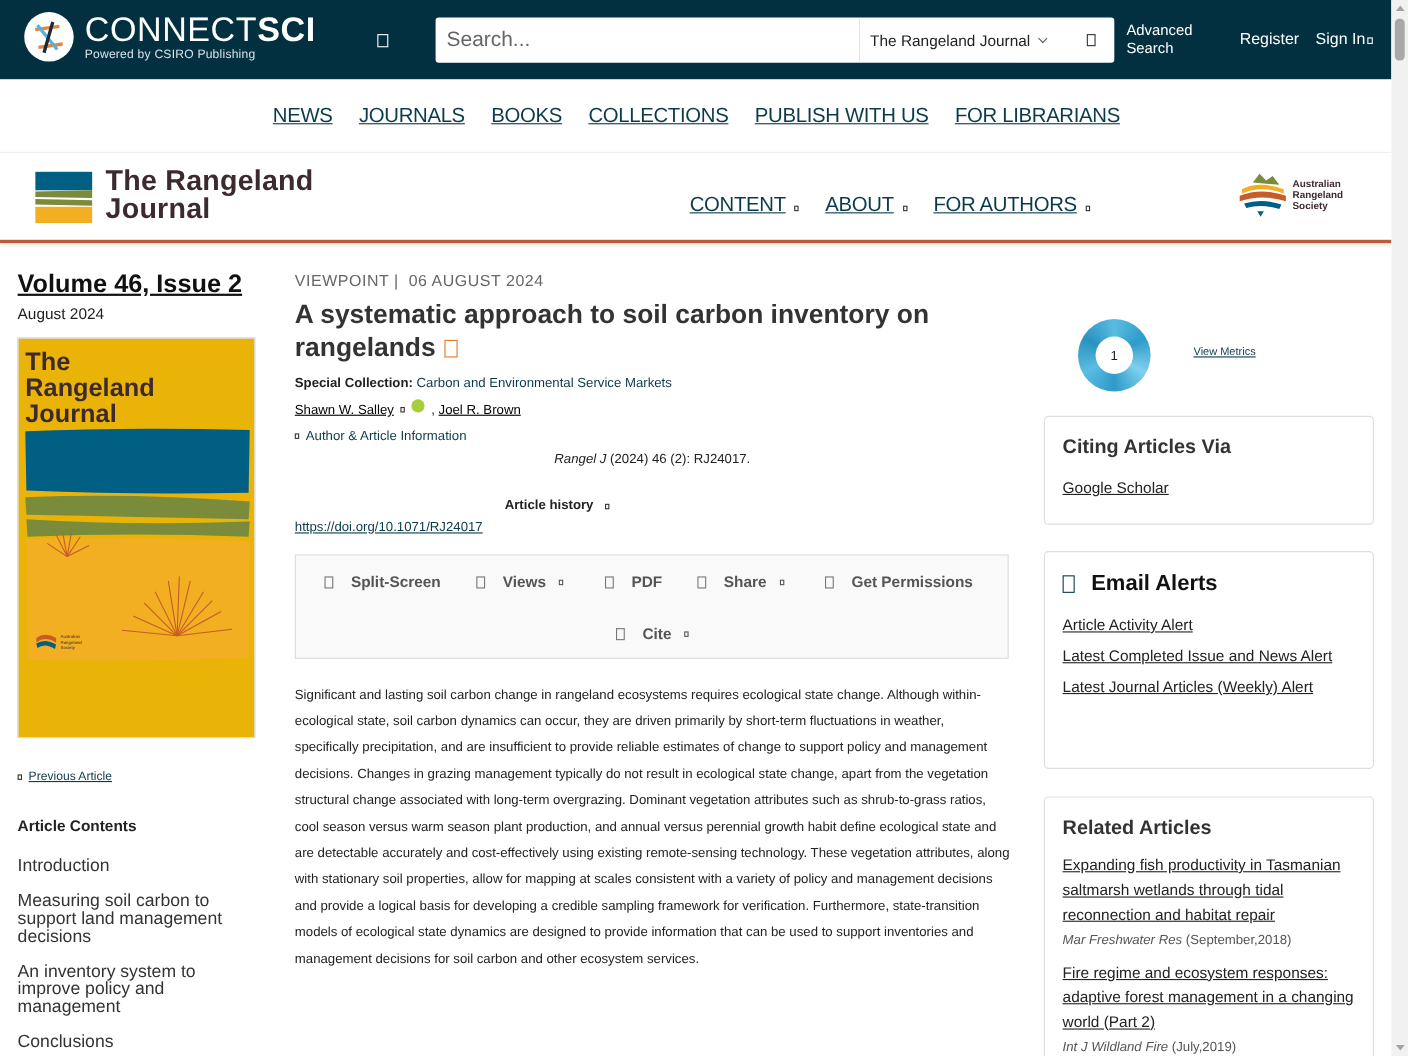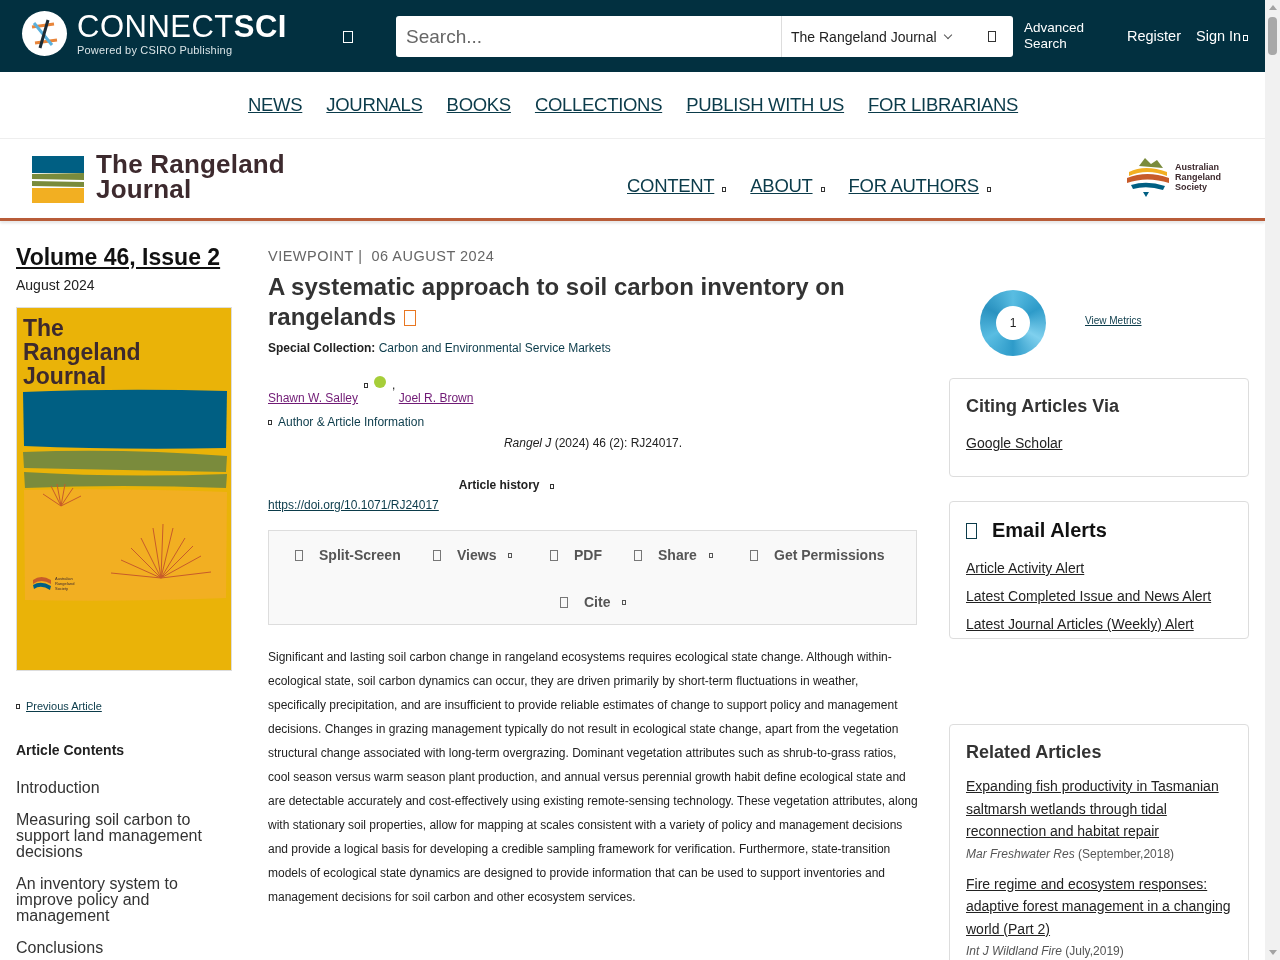--- a/index.html
+++ b/index.html
@@ -60,21 +60,21 @@
 
   
   .main { position: absolute; left: 268px; top: 248px; width: 650px; }
   .kicker { font-size: 14.5px; color: #666; letter-spacing: 0.5px; }
   .title { margin-top: 8px; font-size: 24px; font-weight: 700; color: #333; line-height: 30px; }
   .oa { display: inline-block; width: 12px; height: 16px; border: 1.5px solid #e87722; margin-left: 8px; vertical-align: -1px; }
   .special { margin-top: 9px; font-size: 12px; color: #222; }
   .special b { font-weight: 700; }
   .special span.link { color: #0b3b4a; }
   .authors { margin-top: 10px; font-size: 12px; display: flex; align-items: center; }
-  .authors a { color: #701a75; text-decoration: underline; margin-top: 26px; }
+  .authors a { color: #000000; text-decoration: underline; }
   .orcid { display: inline-block; width: 12px; height: 12px; border-radius: 50%; background: #a6ce39; margin: 0 6px; position: relative; top: -3px; }
   .authors .sq { width: 4px; height: 5px; margin-left: 6px; }
   .info { margin-top: 10px; font-size: 12px; color: #0b3b4a; display: flex; align-items: center; }
   .info .sq { width: 4px; height: 5px; margin-right: 6px; }
   .cite-line { margin-top: 7px; font-size: 12px; color: #222; text-align: center; }
   .doi-line { margin-top: 8px; font-size: 12px; display: flex; align-items: center; }
   .doi-line a { color: #0b3b4a; text-decoration: underline; margin-top: 40px; }
   .hist { font-weight: 700; margin-left: 20px; color: #222; }
   .hist .sq { width: 4px; height: 5px; margin-left: 10px; }
 
@@ -88,21 +88,21 @@
   
   .metrics { position: absolute; left: 980px; top: 290px; width: 66px; height: 66px; border-radius: 50%; background: conic-gradient(#59bde2, #2e9bc9, #7fd0ee, #2e9bc9, #59bde2, #2a92c0, #59bde2); }
   .metrics-inner { position: absolute; left: 16px; top: 16px; width: 34px; height: 34px; border-radius: 50%; background: #fff; display: flex; align-items: center; justify-content: center; font-size: 12px; color: #222; }
   .view-metrics { position: absolute; left: 1085px; top: 315px; font-size: 10px; color: #0b3b4a; text-decoration: underline; }
 
   .card { position: absolute; left: 949px; width: 300px; border: 1px solid #ddd; border-radius: 4px; background: #fff; padding: 17px 16px; }
   .card h3 { font-size: 18px; font-weight: 700; color: #333; }
   .card a { display: block; font-size: 14px; color: #222; text-decoration: underline; }
   .card1 { top: 378px; height: 99px; }
   .card1 a { margin-top: 18px; }
-  .card2 { top: 501px; height: 138px; }
+  .card2 { top: 501px; height: 198px; }
   .card2 h3 { font-size: 20px; display: flex; align-items: center; color: #111; }
   .card2 h3 .sq { width: 11px; height: 16px; border: 1.5px solid #0b3b4a; margin-right: 15px; }
   .card2 a.first { margin-top: 18px; }
   .card2 a { margin-bottom: 12px; }
   .card3 { top: 724px; height: 260px; }
   .card3 a { margin-top: 12px; line-height: 22.5px; }
   .card3 .src { margin-top: 4px; font-size: 12px; color: #555; }
   .card3 .src i { font-style: italic; }
 
   

